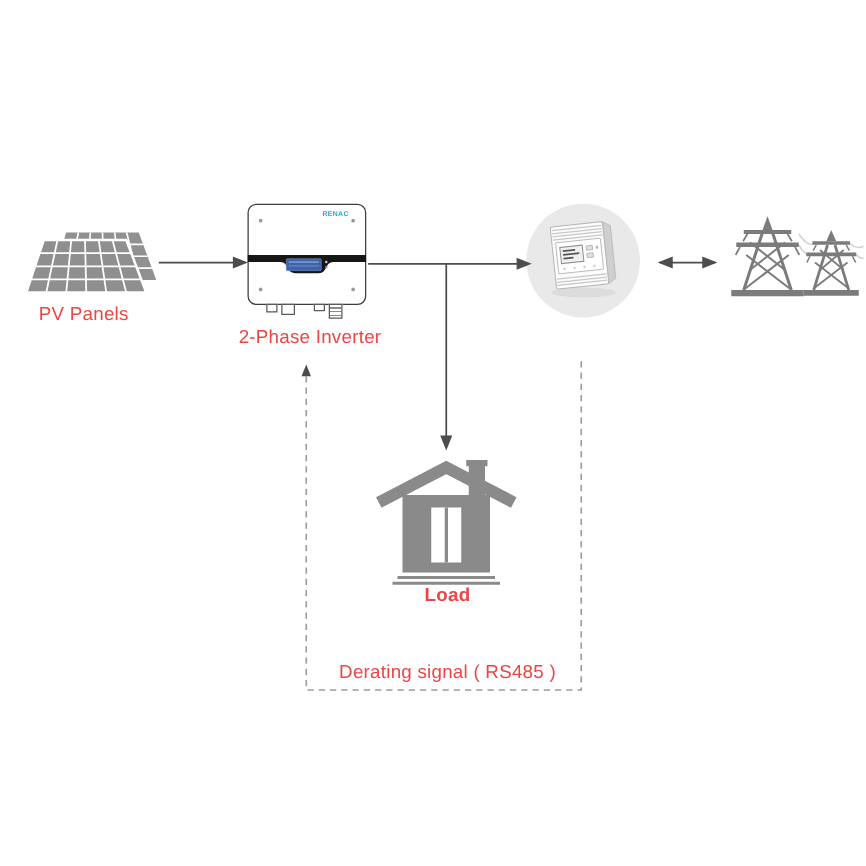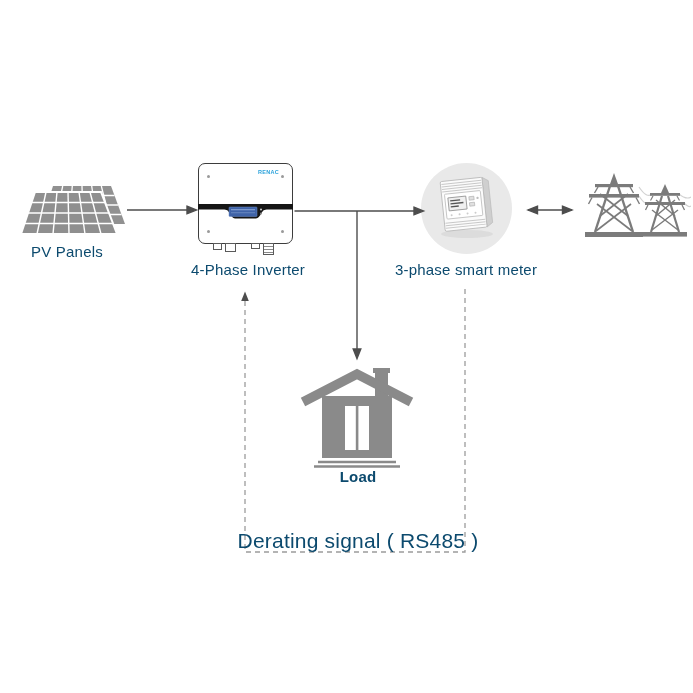--- a/index.html
+++ b/index.html
@@ -3,21 +3,21 @@
 <meta charset="utf-8">
 <style>
   html,body{margin:0;padding:0;background:#ffffff;}
   #canvas{
     position:relative;width:693px;height:693px;background:#ffffff;overflow:hidden;
     font-family:"Liberation Sans","DejaVu Sans",sans-serif;color:#404040;
   }
   .abs{position:absolute;}
   .label{
     position:absolute;transform:translateX(-50%);white-space:nowrap;
-    font-size:15px;color:#0c4a6e;letter-spacing:0.2px;
+    font-size:15px;color:#ef4444;letter-spacing:0.2px;
   }
   
   .inverter{
     position:absolute;left:198px;top:163px;width:95px;height:81px;
     background:#ffffff;border:1.5px solid #3d3d3d;border-radius:7px;
     box-sizing:border-box;
   }
   .screw{position:absolute;width:3px;height:3px;border-radius:50%;background:#9a9a9a;}
   .brand{
     position:absolute;right:13px;top:6px;font-size:5.5px;font-weight:bold;
@@ -207,18 +207,17 @@
       <line x1="528" y1="210" x2="572" y2="210"></line>
       <polygon points="537.5,206.2 528,210 537.5,213.8"></polygon>
       <polygon points="562.5,206.2 572,210 562.5,213.8"></polygon>
     </g>
 
     <path d="M465,289 V552 H245 V300" fill="none" stroke="#9c9c9c" stroke-width="1.3" stroke-dasharray="5,4"></path>
     <polygon points="241.2,301 248.8,301 245,291.5" fill="#4d4d4d"></polygon>
   </svg>
 
   <div class="label" style="left:67px;top:243px;">PV Panels</div>
-  <div class="label" style="left:248px;top:261px;">4-Phase Inverter</div>
-  <div class="label" style="left:466px;top:261px;">3-phase smart meter</div>
+  <div class="label" style="left:248px;top:261px;">2-Phase Inverter</div>
   <div class="label" style="left:358px;top:468px;font-weight:bold;">Load</div>
-  <div class="label" style="left:358px;top:529px;font-size:21px;">Derating signal ( RS485 )</div>
+  <div class="label" style="left:358px;top:529px;font-size:15px;">Derating signal ( RS485 )</div>
 
 </div>
 
 </body></html>

